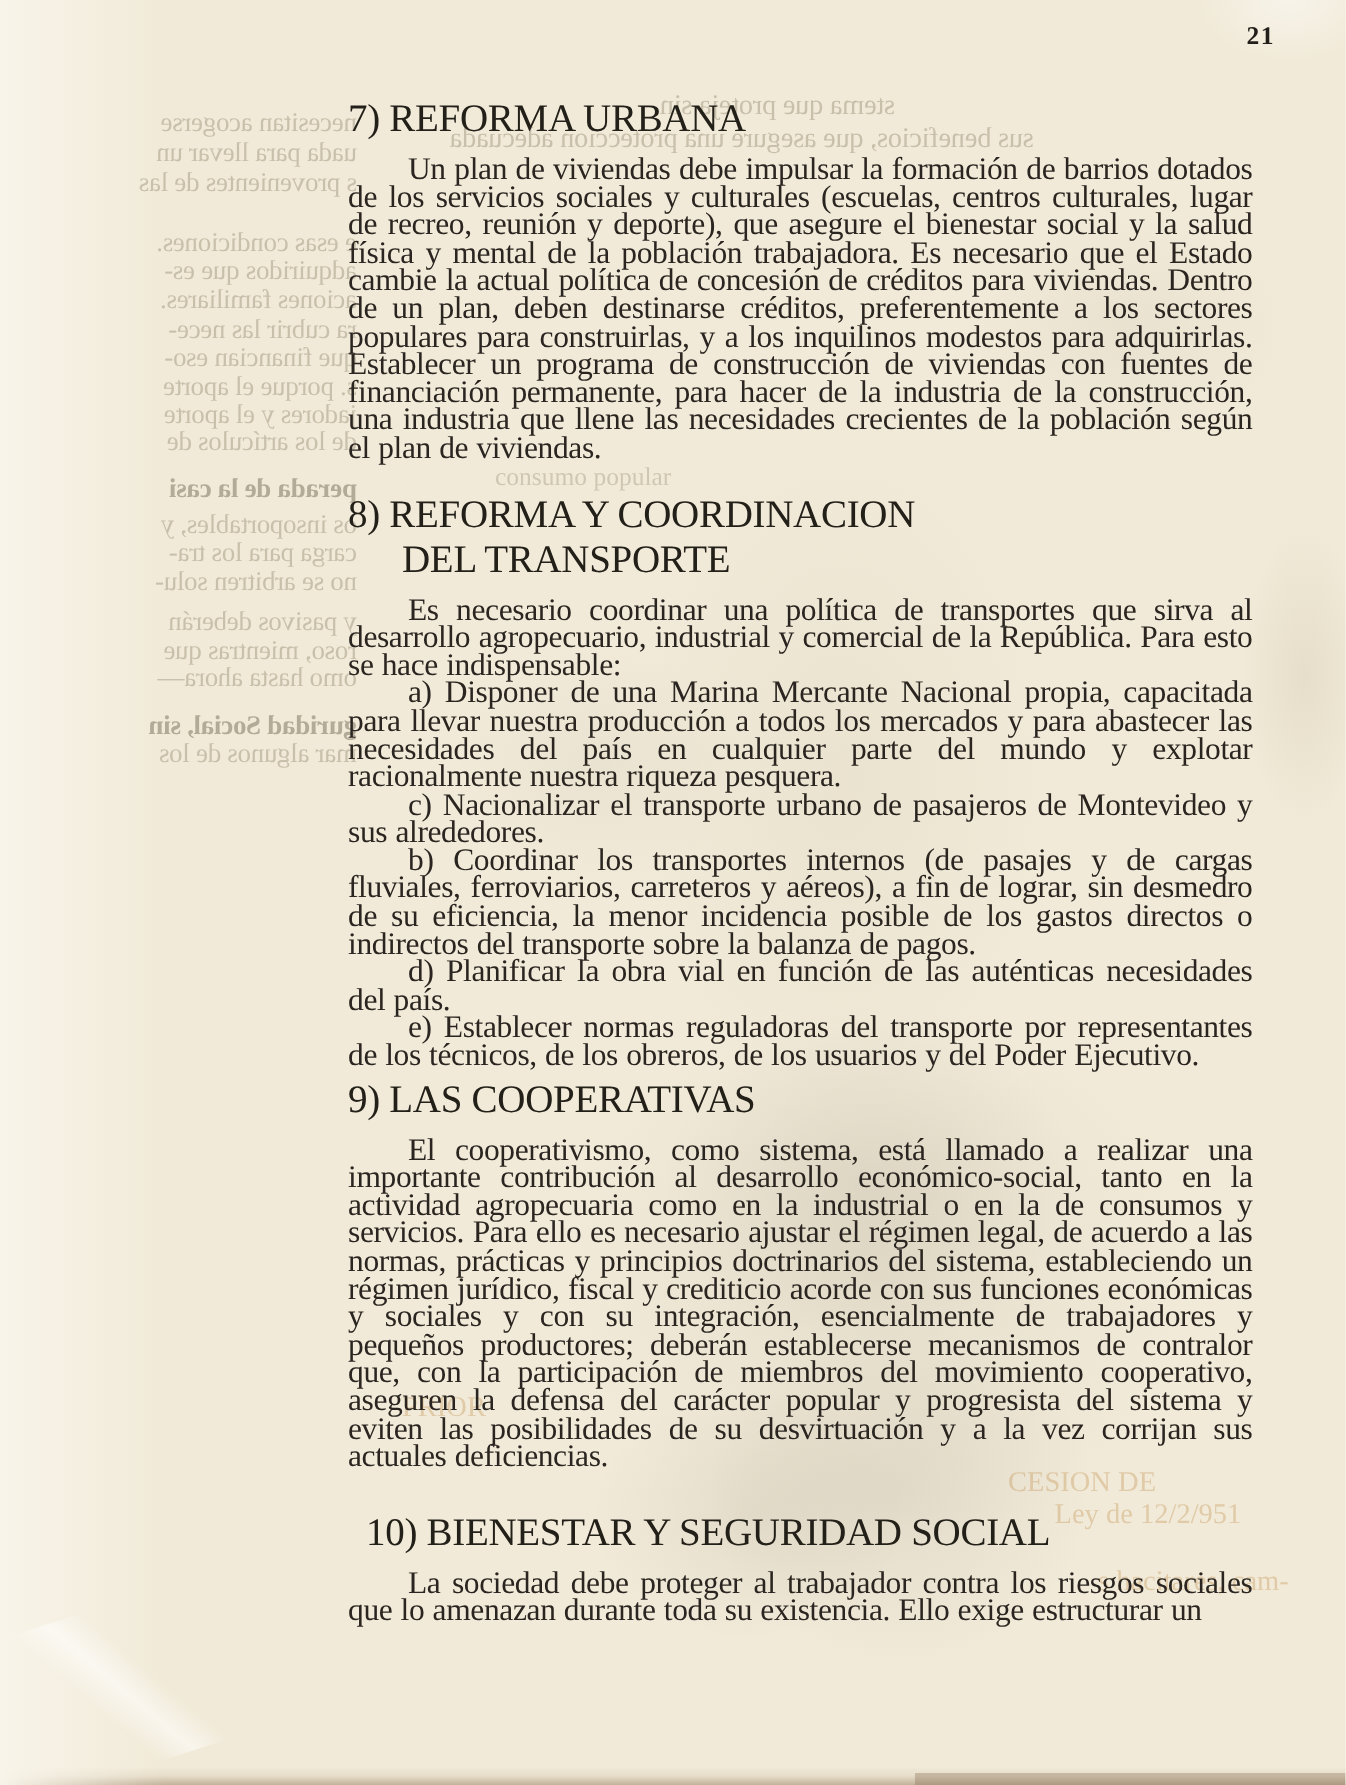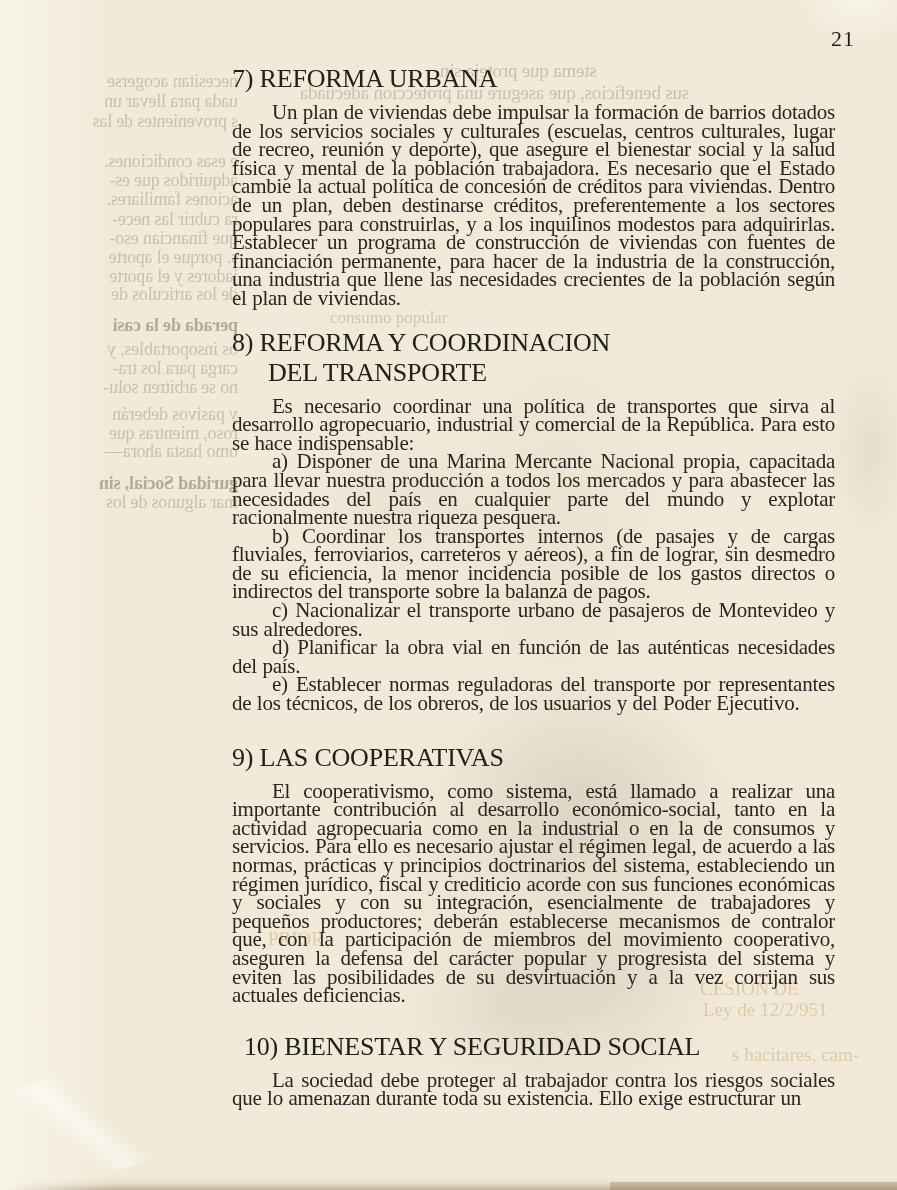--- a/index.html
+++ b/index.html
@@ -11,28 +11,28 @@
     background:
       radial-gradient(ellipse 90px 60px at 860px 0px, rgba(255,255,255,0.45), rgba(255,255,255,0) 70%),
       radial-gradient(ellipse 300px 260px at 585px 850px, rgba(135,122,98,0.10), rgba(135,122,98,0) 70%),
       radial-gradient(ellipse 200px 320px at 560px 520px, rgba(150,135,105,0.07), rgba(150,135,105,0) 70%),
       radial-gradient(ellipse 150px 120px at 500px 1010px, rgba(120,108,88,0.10), rgba(120,108,88,0) 70%),
       radial-gradient(ellipse 60px 140px at 870px 450px, rgba(150,135,105,0.12), rgba(150,135,105,0) 70%),
       linear-gradient(90deg, #f8f4e9 0px, rgba(248,244,233,0) 110px),
       linear-gradient(0deg, rgba(148,122,92,0.50) 0px, rgba(148,122,92,0.12) 6px, rgba(148,122,92,0) 12px),
       #f1ead8;
   }
-  .pagenum{position:absolute;top:26px;left:831px;font-size:22px;font-weight:normal;letter-spacing:1px;color:#221f1a;}
+  .pagenum{position:absolute;top:14px;left:831px;font-size:17px;font-weight:bold;letter-spacing:1px;color:#221f1a;}
   .content{position:absolute;left:232px;top:64px;width:603px;}
   h2{font-size:26px;line-height:30px;font-weight:normal;margin:0;color:#232019;letter-spacing:-0.2px;}
   .h2-l2{display:block;padding-left:36px;}
   p{font-size:21px;line-height:18.6px;margin:0;text-align:justify;text-indent:40px;letter-spacing:-0.25px;word-spacing:0.5px;}
   .mt-body{margin-top:9px;}
   .mt-h8{margin-top:20px;}
-  .mt-h9{margin-top:30px;}
+  .mt-h9{margin-top:5px;}
   .mt-h10{margin-top:27px;margin-left:12px;}
   
   .ghost{position:absolute;font-size:18px;line-height:18px;color:rgba(122,110,86,0.34);
          transform:scaleX(-1);white-space:nowrap;pointer-events:none;letter-spacing:-0.2px;}
   .gm{left:58px;width:180px;text-align:left;}
   .gb{color:rgba(104,95,74,0.46);font-weight:bold;}
   .gwide{font-size:19px;}
   .goffset{position:absolute;font-size:19px;color:rgba(196,150,88,0.38);white-space:nowrap;pointer-events:none;}
   .gplain{position:absolute;font-size:17px;color:rgba(130,118,94,0.30);white-space:nowrap;pointer-events:none;}
   .blob{position:absolute;pointer-events:none;border-radius:50%;}
@@ -72,36 +72,36 @@
   <div class="ghost gm" style="top:424px">roso, mientras que</div>
   <div class="ghost gm" style="top:442px">omo hasta ahora—</div>
   <div class="ghost gm gb" style="top:474px">guridad Social, sin</div>
   <div class="ghost gm" style="top:493px">mar algunos de los</div>
 
   <div class="ghost gwide" style="left:440px;top:62px;">stema que proteja sin</div>
   <div class="ghost gwide" style="left:300px;top:84px;">sus beneficios, que asegure una proteccion adecuada</div>
   <div class="gplain" style="left:330px;top:308px;">consumo popular</div>
 
   <div class="goffset" style="left:268px;top:928px;">PRIOR</div>
-  <div class="goffset" style="left:700px;top:978px;">CESION DE</div>
+  <div class="goffset" style="left:672px;top:978px;">CESION DE</div>
   <div class="goffset" style="left:692px;top:999px;margin-left:11px;">Ley de 12/2/951</div>
   <div class="goffset" style="left:688px;top:1044px;margin-left:44px;">s hacitares, cam-</div>
 
   <div class="pagenum">21</div>
 
   <div class="content">
 
     <h2>7) REFORMA URBANA</h2>
     <p class="mt-body">Un plan de viviendas debe impulsar la formación de barrios dotados de los servicios sociales y culturales (escuelas, centros culturales, lugar de recreo, reunión y deporte), que asegure el bienestar social y la salud física y mental de la población trabajadora. Es necesario que el Estado cambie la actual política de concesión de créditos para viviendas. Dentro de un plan, deben destinarse créditos, preferentemente a los sectores populares para construirlas, y a los inquilinos modestos para adquirirlas. Establecer un programa de construcción de viviendas con fuentes de financiación permanente, para hacer de la industria de la construcción, una industria que llene las necesidades crecientes de la población según el plan de viviendas.</p>
 
     <h2 class="mt-h8"><span>8) REFORMA Y COORDINACION</span><span class="h2-l2">DEL TRANSPORTE</span></h2>
     <p class="mt-body">Es necesario coordinar una política de transportes que sirva al desarrollo agropecuario, industrial y comercial de la República. Para esto se hace indispensable:</p>
     <p>a) Disponer de una Marina Mercante Nacional propia, capacitada para llevar nuestra producción a todos los mercados y para abastecer las necesidades del país en cualquier parte del mundo y explotar racionalmente nuestra riqueza pesquera.</p>
+    <p>c) Nacionalizar el transporte urbano de pasajeros de Montevideo y sus alrededores.</p>
     <p>b) Coordinar los transportes internos (de pasajes y de cargas fluviales, ferroviarios, carreteros y aéreos), a fin de lograr, sin desmedro de su eficiencia, la menor incidencia posible de los gastos directos o indirectos del transporte sobre la balanza de pagos.</p>
-    <p>c) Nacionalizar el transporte urbano de pasajeros de Montevideo y sus alrededores.</p>
     <p>d) Planificar la obra vial en función de las auténticas necesidades del país.</p>
     <p>e) Establecer normas reguladoras del transporte por representantes de los técnicos, de los obreros, de los usuarios y del Poder Ejecutivo.</p>
 
     <h2 class="mt-h9">9) LAS COOPERATIVAS</h2>
     <p class="mt-body">El cooperativismo, como sistema, está llamado a realizar una importante contribución al desarrollo económico-social, tanto en la actividad agropecuaria como en la industrial o en la de consumos y servicios. Para ello es necesario ajustar el régimen legal, de acuerdo a las normas, prácticas y principios doctrinarios del sistema, estableciendo un régimen jurídico, fiscal y crediticio acorde con sus funciones económicas y sociales y con su integración, esencialmente de trabajadores y pequeños productores; deberán establecerse mecanismos de contralor que, con la participación de miembros del movimiento cooperativo, aseguren la defensa del carácter popular y progresista del sistema y eviten las posibilidades de su desvirtuación y a la vez corrijan sus actuales deficiencias.</p>
 
     <h2 class="mt-h10">10) BIENESTAR Y SEGURIDAD SOCIAL</h2>
     <p class="mt-body">La sociedad debe proteger al trabajador contra los riesgos sociales que lo amenazan durante toda su existencia. Ello exige estructurar un</p>
 
   </div>

